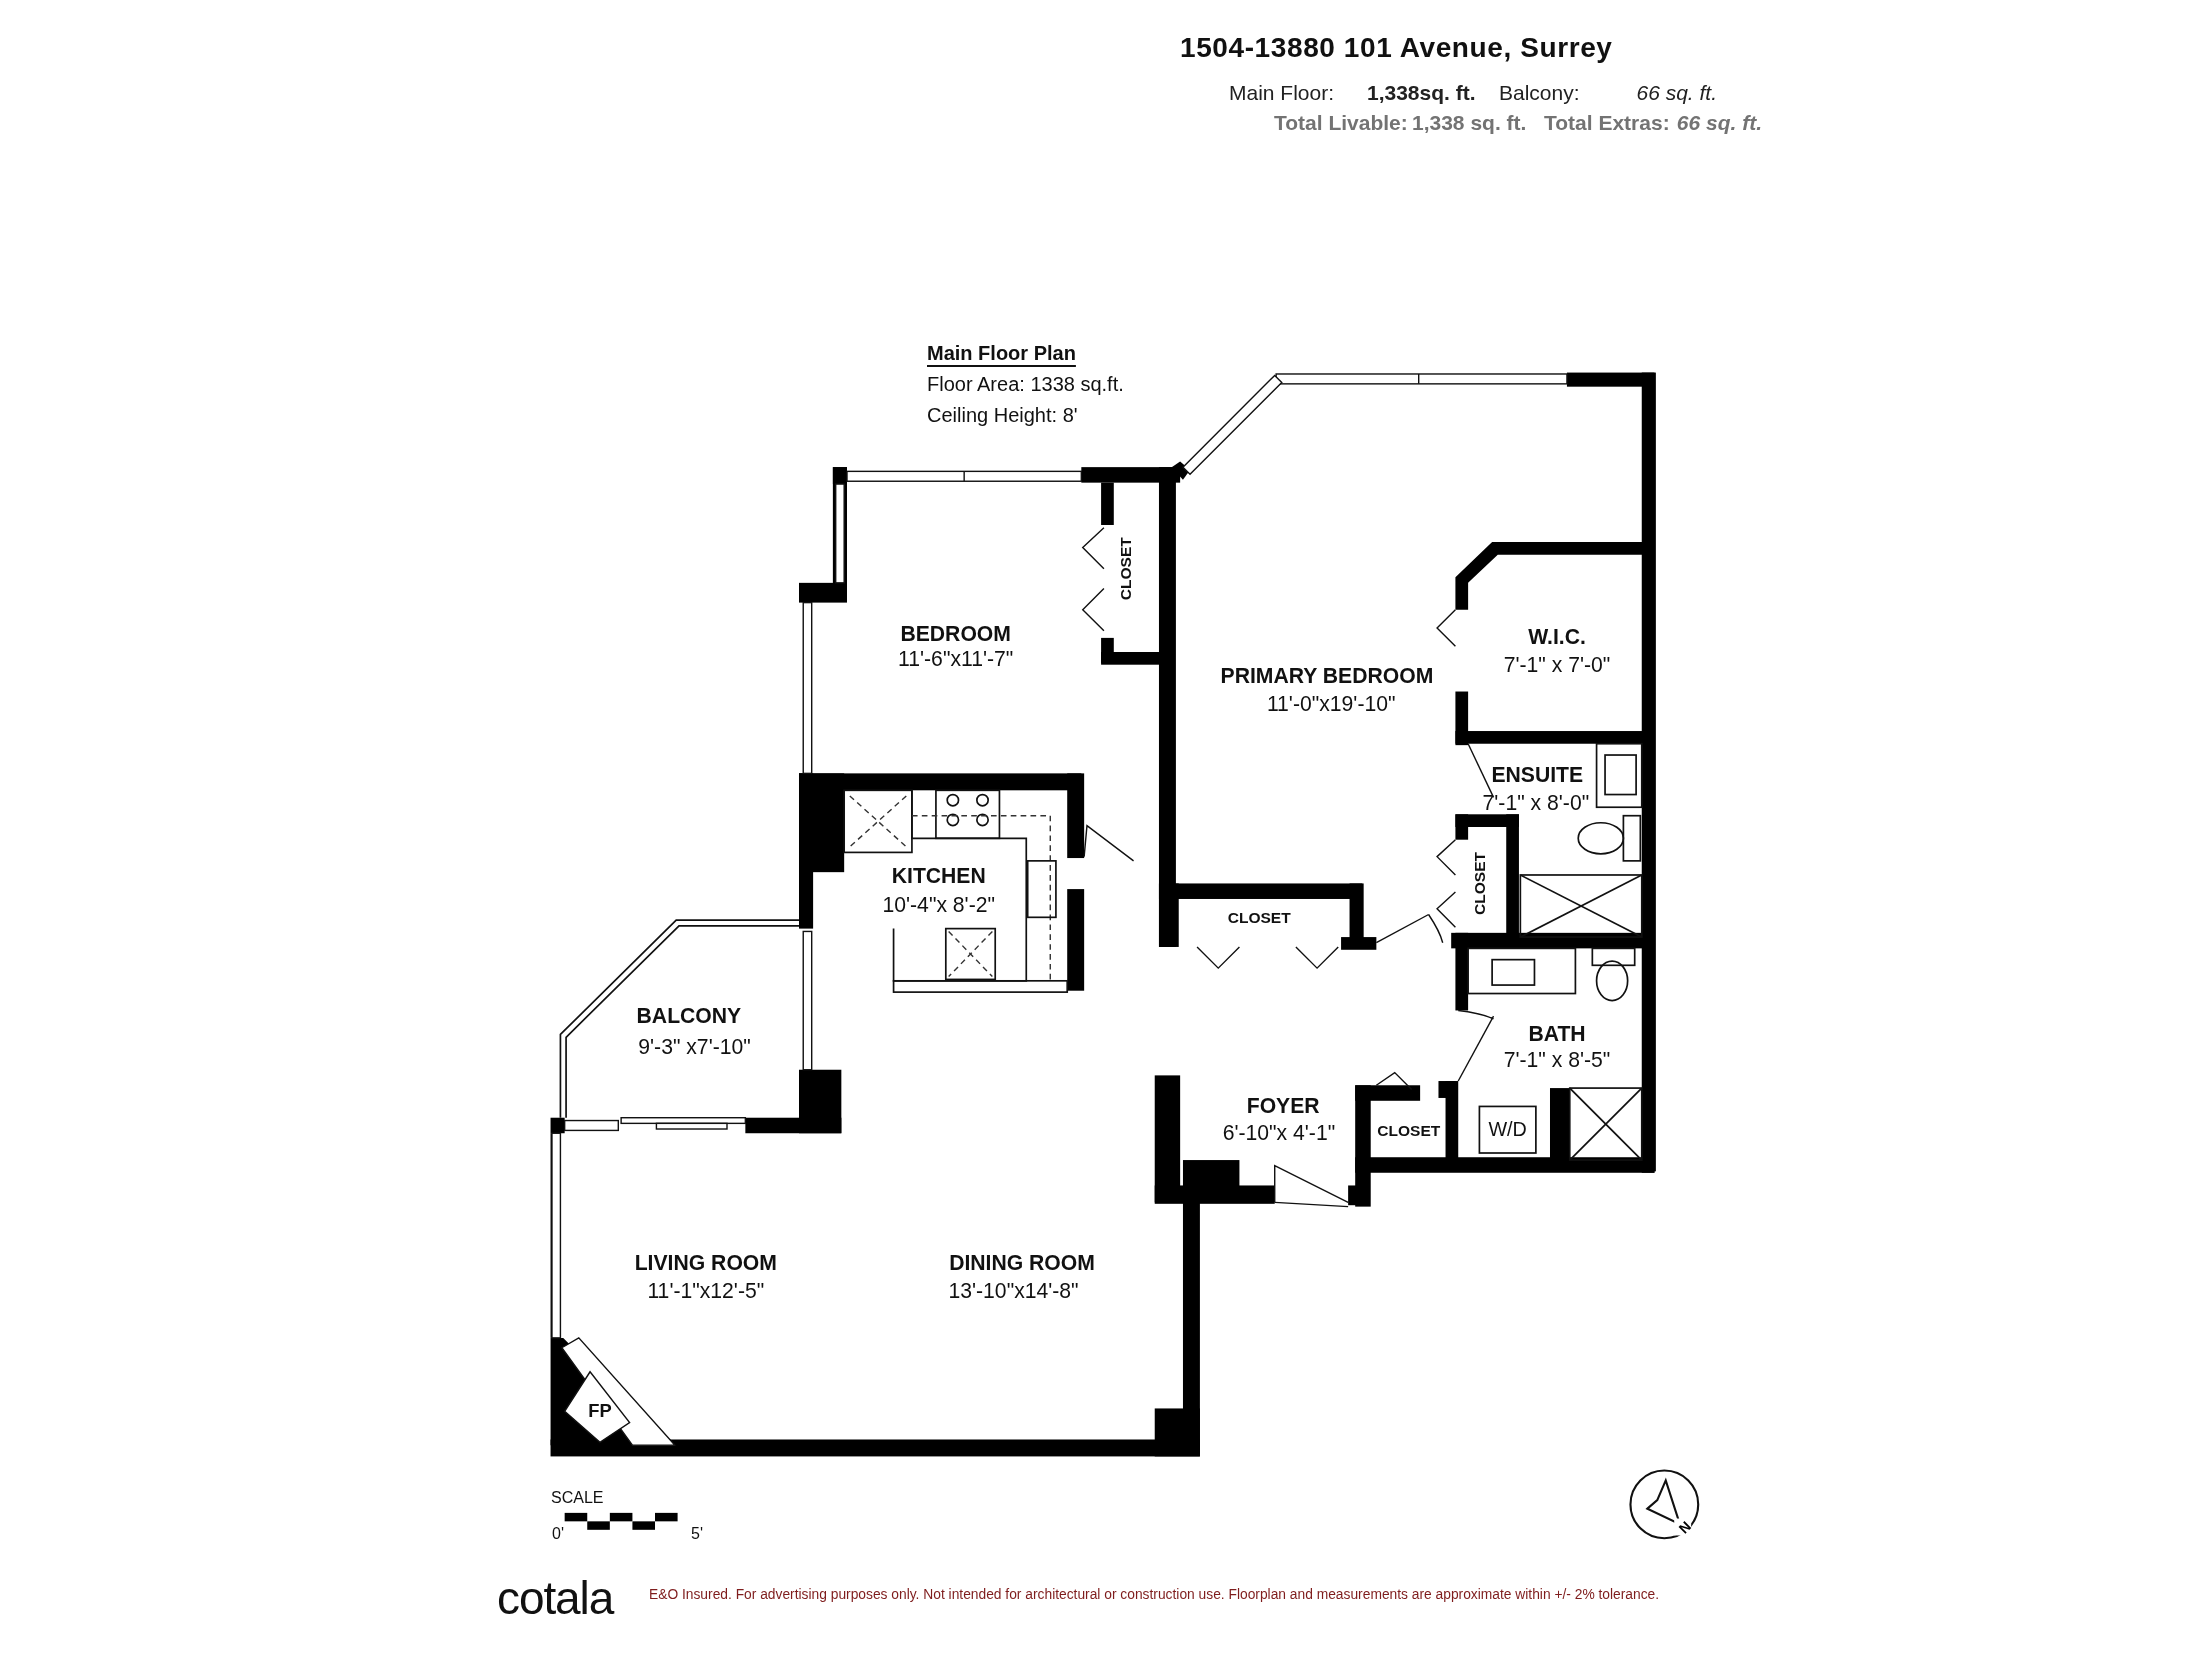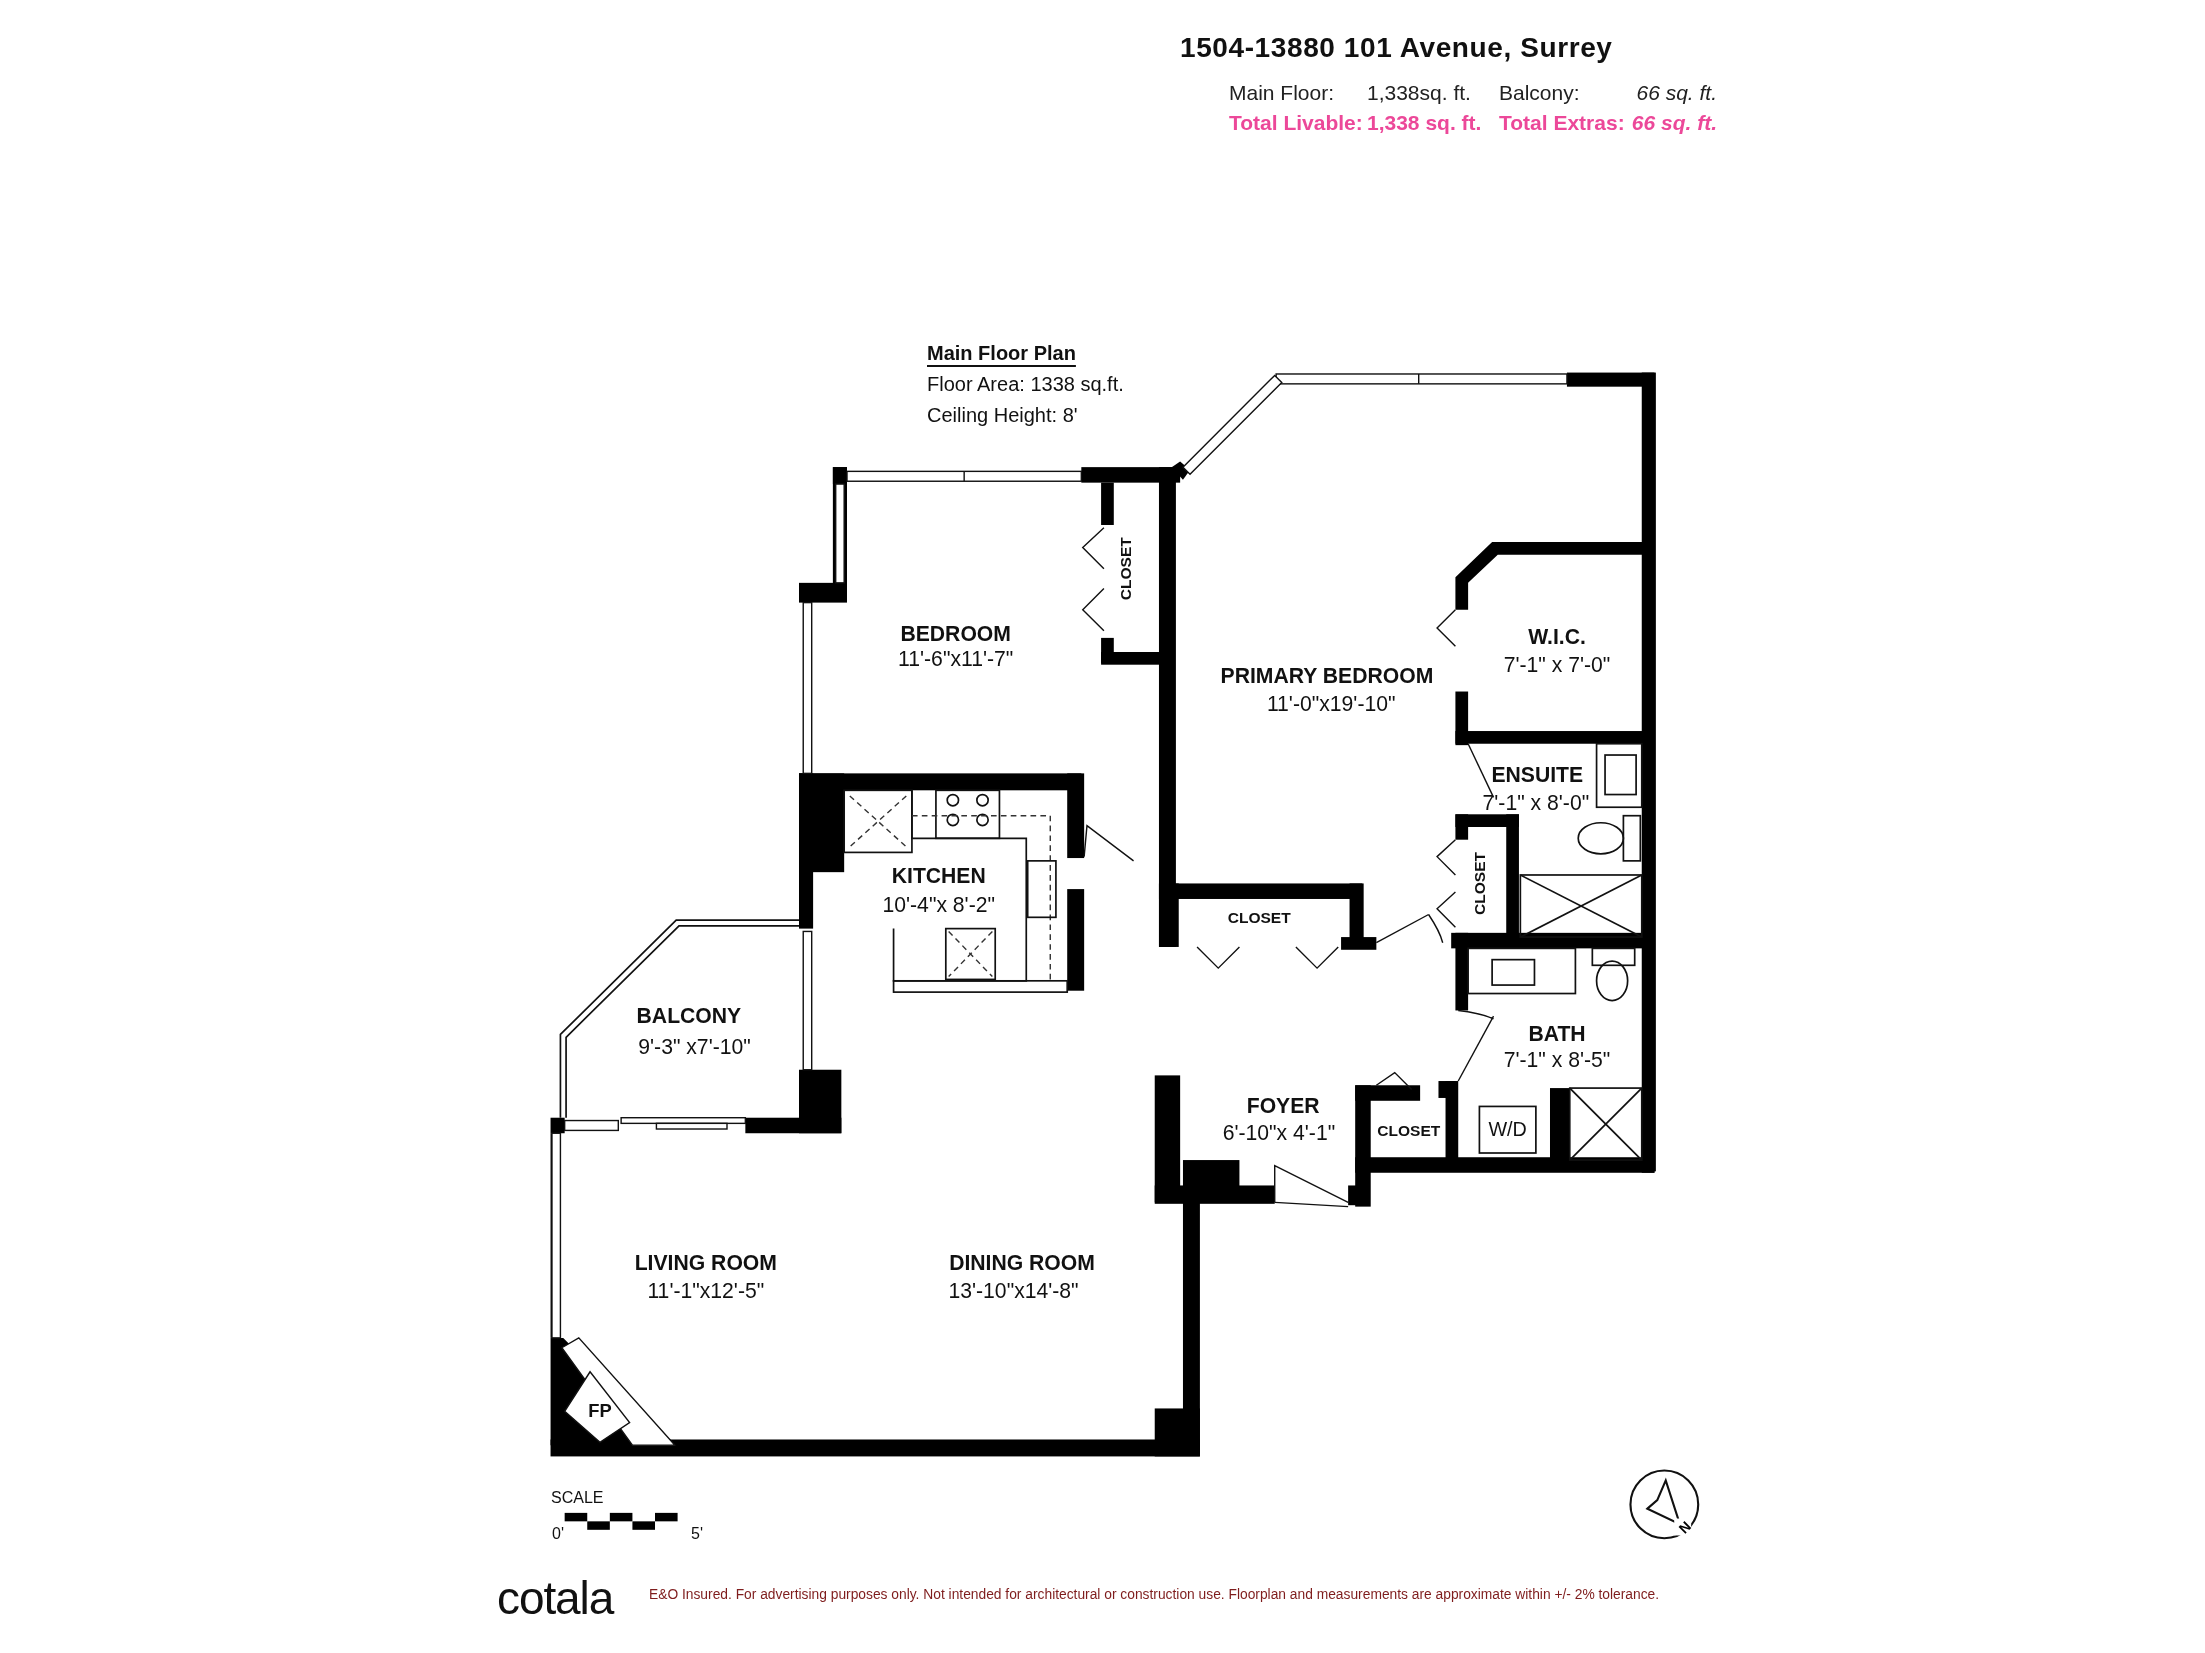--- a/index.html
+++ b/index.html
@@ -6,23 +6,23 @@
   body{width:2205px;height:1654px;position:relative;overflow:hidden;font-family:"Liberation Sans","DejaVu Sans",sans-serif;color:#111;}
   svg.plan{position:absolute;left:0;top:0;width:2205px;height:1654px;}
   .wall{fill:#000;}
   .thin{fill:none;stroke:#111;stroke-width:1.2;}
   .win{fill:#fff;stroke:#111;stroke-width:1;}
   .door{fill:none;stroke:#111;stroke-width:1;}
   .dash{fill:none;stroke:#333;stroke-width:1;stroke-dasharray:4 3;}
   .hdr-title{position:absolute;left:1180px;top:32px;font-size:28px;font-weight:bold;letter-spacing:0.6px;white-space:nowrap;}
   .hdr-grid{position:absolute;left:1229px;top:78px;font-size:21px;color:#222;}
   .hdr-row{display:flex;height:30px;align-items:center;white-space:nowrap;}
-  .hdr-row.bold{font-weight:bold;color:#ec4899;}
+  .hdr-row.bold{font-weight:bold;color:#737373;margin-left:45px;}
   .c1{width:138px;}
-  .c2{width:132px;}
+  .c2{width:132px;font-weight:bold;}
   .c3{width:132px;}
   .c4{width:86px;text-align:right;font-style:italic;}
   .plan-hdr{position:absolute;left:910px;top:338px;font-size:20px;line-height:31px;white-space:nowrap;margin-left:17px;}
   .plan-hdr .h{font-weight:bold;text-decoration:underline;text-underline-offset:4.6px;text-decoration-thickness:2.3px;}
   .footer-logo{position:absolute;left:497px;top:1571px;font-size:46px;font-weight:normal;letter-spacing:-1.1px;}
   .footer-disc{position:absolute;left:649px;top:1587px;font-size:13.8px;color:#7f1d1d;white-space:nowrap;}
   .scale-lbl{position:absolute;left:551px;top:1489px;font-size:16px;}
   .scale-0{position:absolute;left:552px;top:1525px;font-size:16px;}
   .scale-5{position:absolute;left:691px;top:1525px;font-size:16px;}
 </style>

